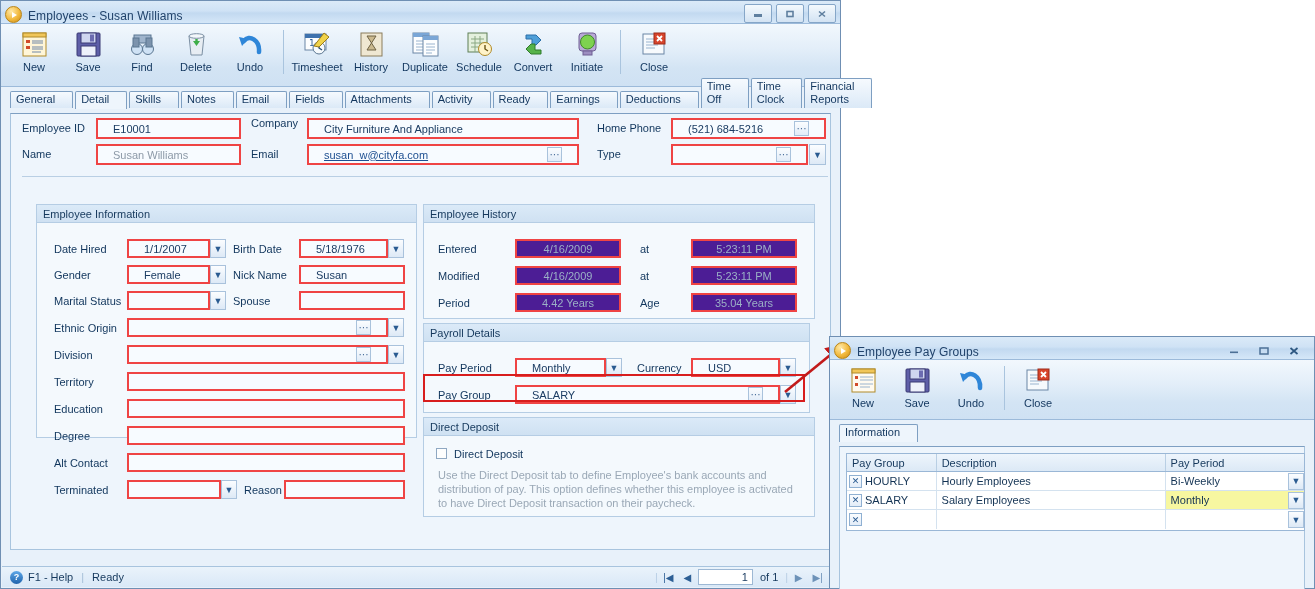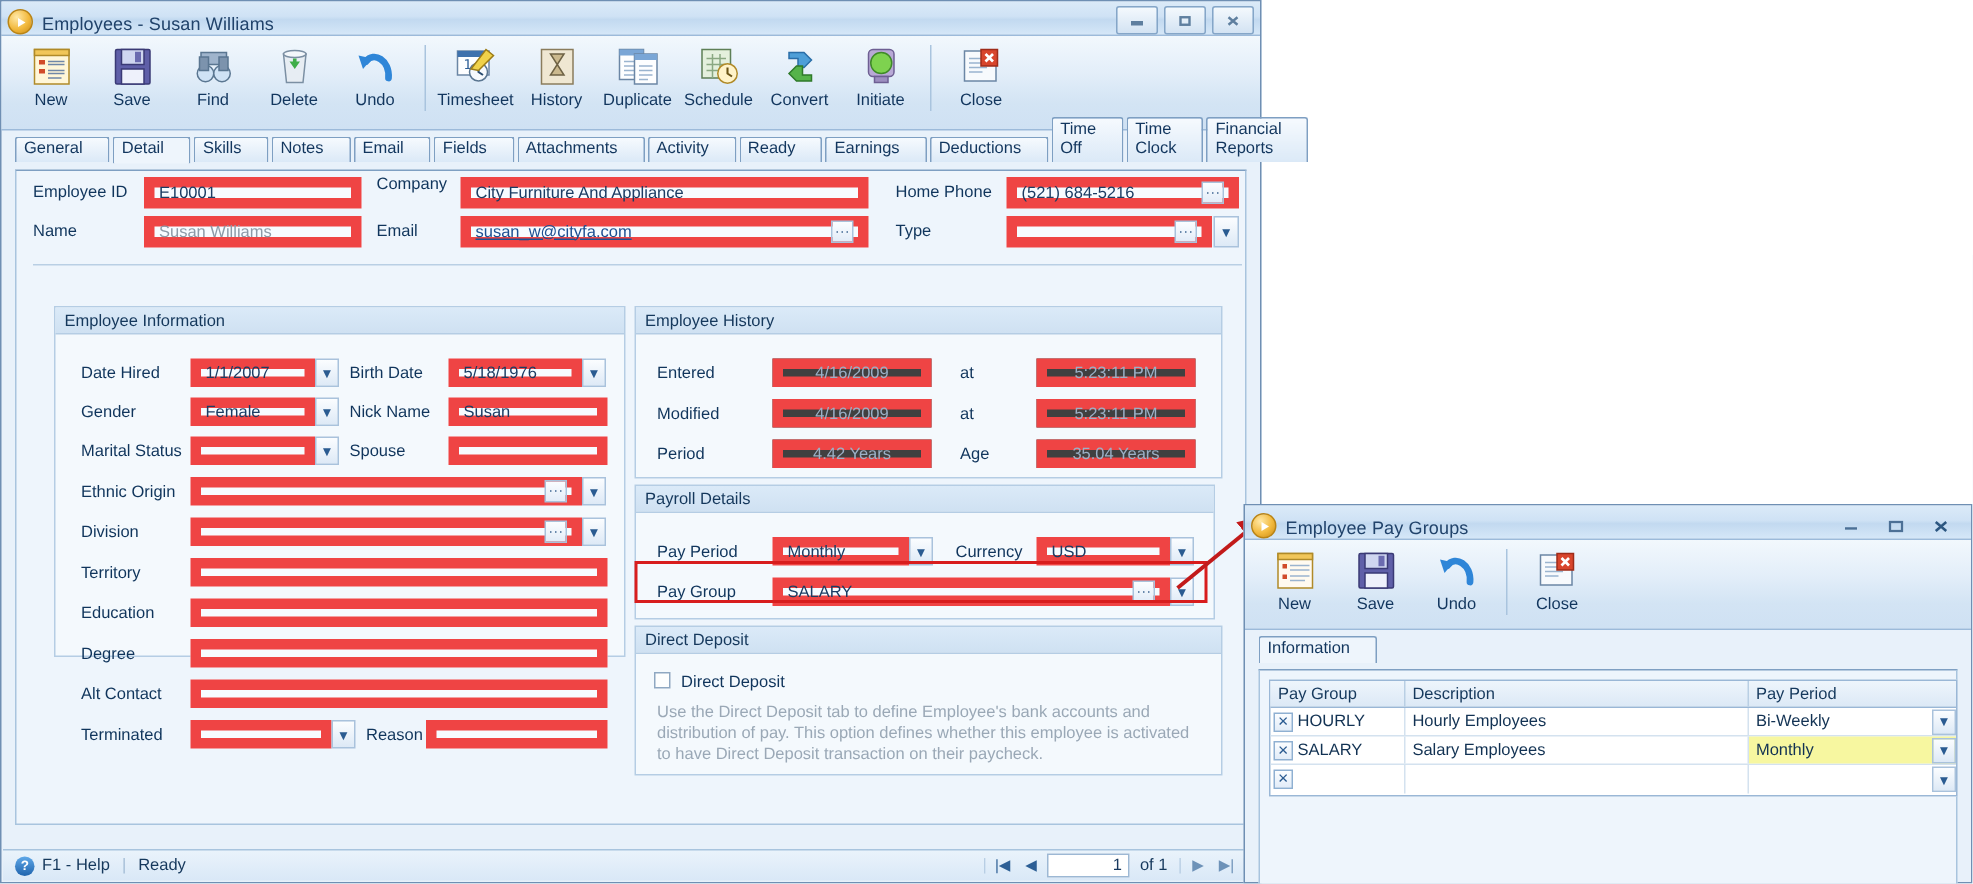--- a/index.html
+++ b/index.html
@@ -33,23 +33,23 @@
 
   
   .tabs{display:flex;align-items:flex-end;height:17px;padding-left:9px;background:transparent;gap:2px;margin-top:2px;}
   .tab{border:1px solid #7e9fc2;border-bottom:none;background:linear-gradient(to bottom,#f6fafe,#dbe9f7);
        padding:1px 17px 2px 5px;font-size:11px;color:#12365e;line-height:13px;border-radius:2px 2px 0 0;}
   .tab.active{background:#eef5fc;border-color:#7e9fc2;padding-bottom:3px;position:relative;top:1px;}
 
   
   .body-area{position:absolute;left:9px;right:9px;background:#eef5fc;border:1px solid #a8c4de;border-top:1px solid #7e9fc2;}
   .lbl{color:#10355c;font-size:11px;}
-  .fld{background:#f7fbff;border:7px solid #ef4444;height:19px;box-sizing:border-box;display:flex;align-items:center;
-       padding:0 3px;font-size:11px;color:#1b3c63;}
-  .fld.ro{color:#9bb0c6;background:#404040;justify-content:center;}
+  .fld{background:#f7fbff;border:2px solid #ef4444;height:19px;box-sizing:border-box;display:flex;align-items:center;
+       padding:0 15px;font-size:11px;color:#1b3c63;}
+  .fld.ro{color:#9bb0c6;background:#4c1d95;justify-content:center;}
   .fld.gray{color:#8d9aa8;}
   .link{color:#1d4f91;text-decoration:underline;}
   .drop{width:16px;height:17px;border:1px solid #a9c2dc;background:linear-gradient(to bottom,#fbfdff,#dde9f6);
         display:flex;align-items:center;justify-content:center;color:#2a5b91;font-size:9px;box-sizing:border-box;}
   .ell{width:15px;height:15px;border:1px solid #a9c2dc;background:linear-gradient(to bottom,#fbfdff,#e2ecf8);
        display:flex;align-items:center;justify-content:center;color:#3a6391;font-size:10px;box-sizing:border-box;
        line-height:6px;}
   .grp{position:absolute;border:1px solid #b5cde4;background:#f4f9fd;box-sizing:border-box;}
   .grp-hd{height:17px;background:linear-gradient(to bottom,#dbeaf8,#cfe1f2);border-bottom:1px solid #b5cde4;
           display:flex;align-items:center;padding-left:6px;font-size:11px;color:#15385c;}

